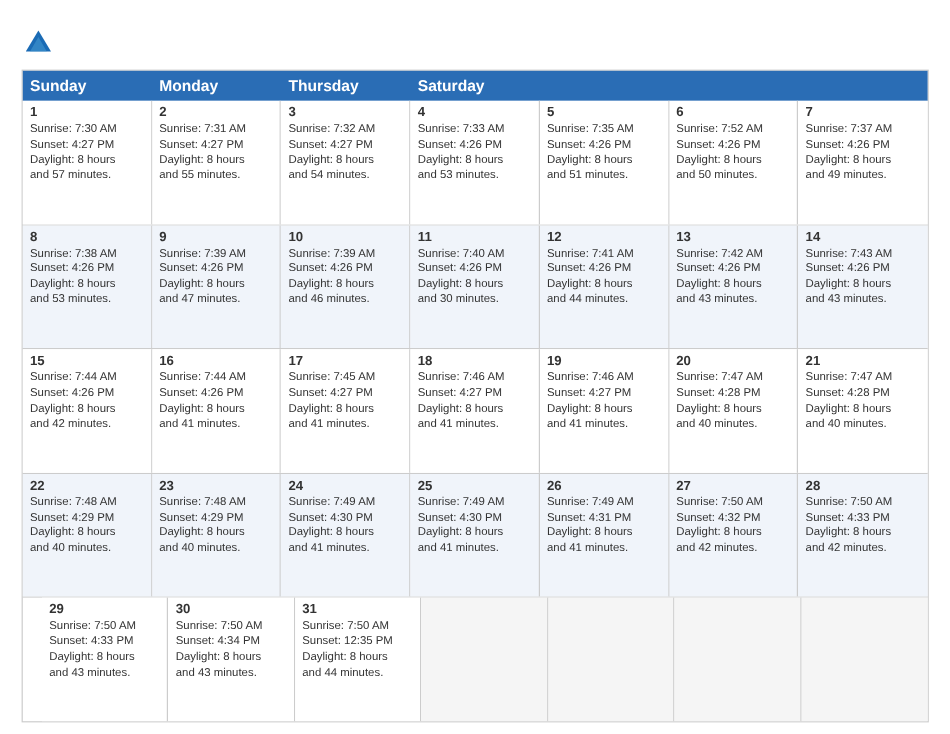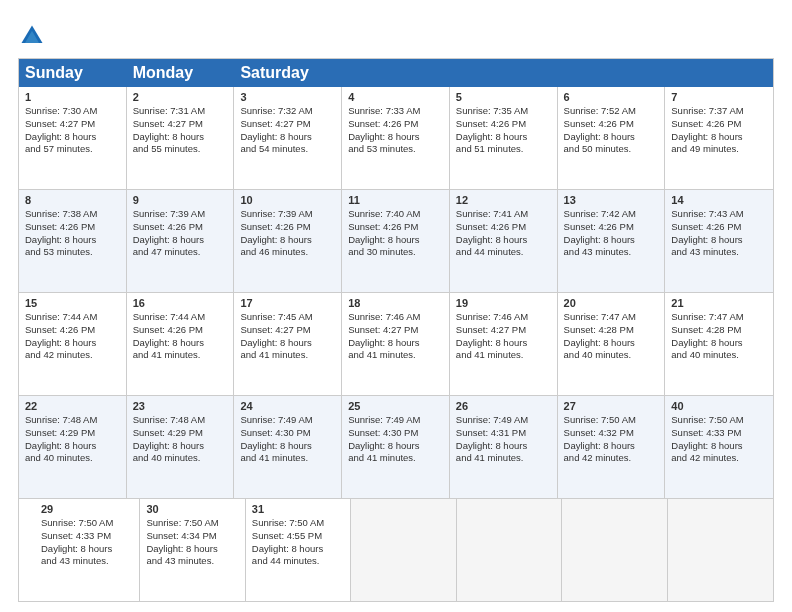--- a/index.html
+++ b/index.html
@@ -68,21 +68,21 @@
       border: 1px solid #ccc;
     }
     .calendar-header {
       display: grid;
       grid-template-columns: repeat(7, 1fr);
       background: #2a6db5;
     }
     .cal-header-cell {
       color: #fff;
       font-weight: bold;
-      font-size: 16px;
+      font-size: 13px;
       padding: 5px 6px;
       text-align: left;
     }
     .calendar-body {
       flex: 1;
       display: flex;
       flex-direction: column;
     }
     .cal-row {
       display: grid;
@@ -140,20 +140,21 @@
     <div class="title-block">
       <div class="month-title"></div>
       <div class="subtitle"></div>
     </div>
   </div>
 
   <div class="calendar">
     <div class="calendar-header">
     <div class="cal-header-cell">Sunday</div>
         <div class="cal-header-cell">Monday</div>
+        <div class="cal-header-cell">Thursday</div>
         <div class="cal-header-cell">Saturday</div>
       </div>
     <div class="calendar-body">
     <div class="cal-row">
           <div class="cal-cell">
             <span class="day-num">1</span>
             <span class="cell-line">Sunrise: 7:30 AM</span>
             <span class="cell-line">Sunset: 4:27 PM</span>
             <span class="cell-line">Daylight: 8 hours</span>
             <span class="cell-line">and 57 minutes.</span>
@@ -340,21 +341,21 @@
             <span class="cell-line">and 41 minutes.</span>
           </div>
           <div class="cal-cell alt-row">
             <span class="day-num">27</span>
             <span class="cell-line">Sunrise: 7:50 AM</span>
             <span class="cell-line">Sunset: 4:32 PM</span>
             <span class="cell-line">Daylight: 8 hours</span>
             <span class="cell-line">and 42 minutes.</span>
           </div>
           <div class="cal-cell alt-row">
-            <span class="day-num">40</span>
+            <span class="day-num">28</span>
             <span class="cell-line">Sunrise: 7:50 AM</span>
             <span class="cell-line">Sunset: 4:33 PM</span>
             <span class="cell-line">Daylight: 8 hours</span>
             <span class="cell-line">and 42 minutes.</span>
           </div>
         </div>
         <div class="cal-row">
           <div class="cal-cell">
             <span class="day-num">29</span>
             <span class="cell-line">Sunrise: 7:50 AM</span>
@@ -365,21 +366,21 @@
           <div class="cal-cell">
             <span class="day-num">30</span>
             <span class="cell-line">Sunrise: 7:50 AM</span>
             <span class="cell-line">Sunset: 4:34 PM</span>
             <span class="cell-line">Daylight: 8 hours</span>
             <span class="cell-line">and 43 minutes.</span>
           </div>
           <div class="cal-cell">
             <span class="day-num">31</span>
             <span class="cell-line">Sunrise: 7:50 AM</span>
-            <span class="cell-line">Sunset: 4:55 PM</span>
+            <span class="cell-line">Sunset: 12:35 PM</span>
             <span class="cell-line">Daylight: 8 hours</span>
             <span class="cell-line">and 44 minutes.</span>
           </div>
           <div class="cal-cell empty"></div>
           <div class="cal-cell empty"></div>
           <div class="cal-cell empty"></div>
           <div class="cal-cell empty"></div>
         </div>
       </div>
   </div>

